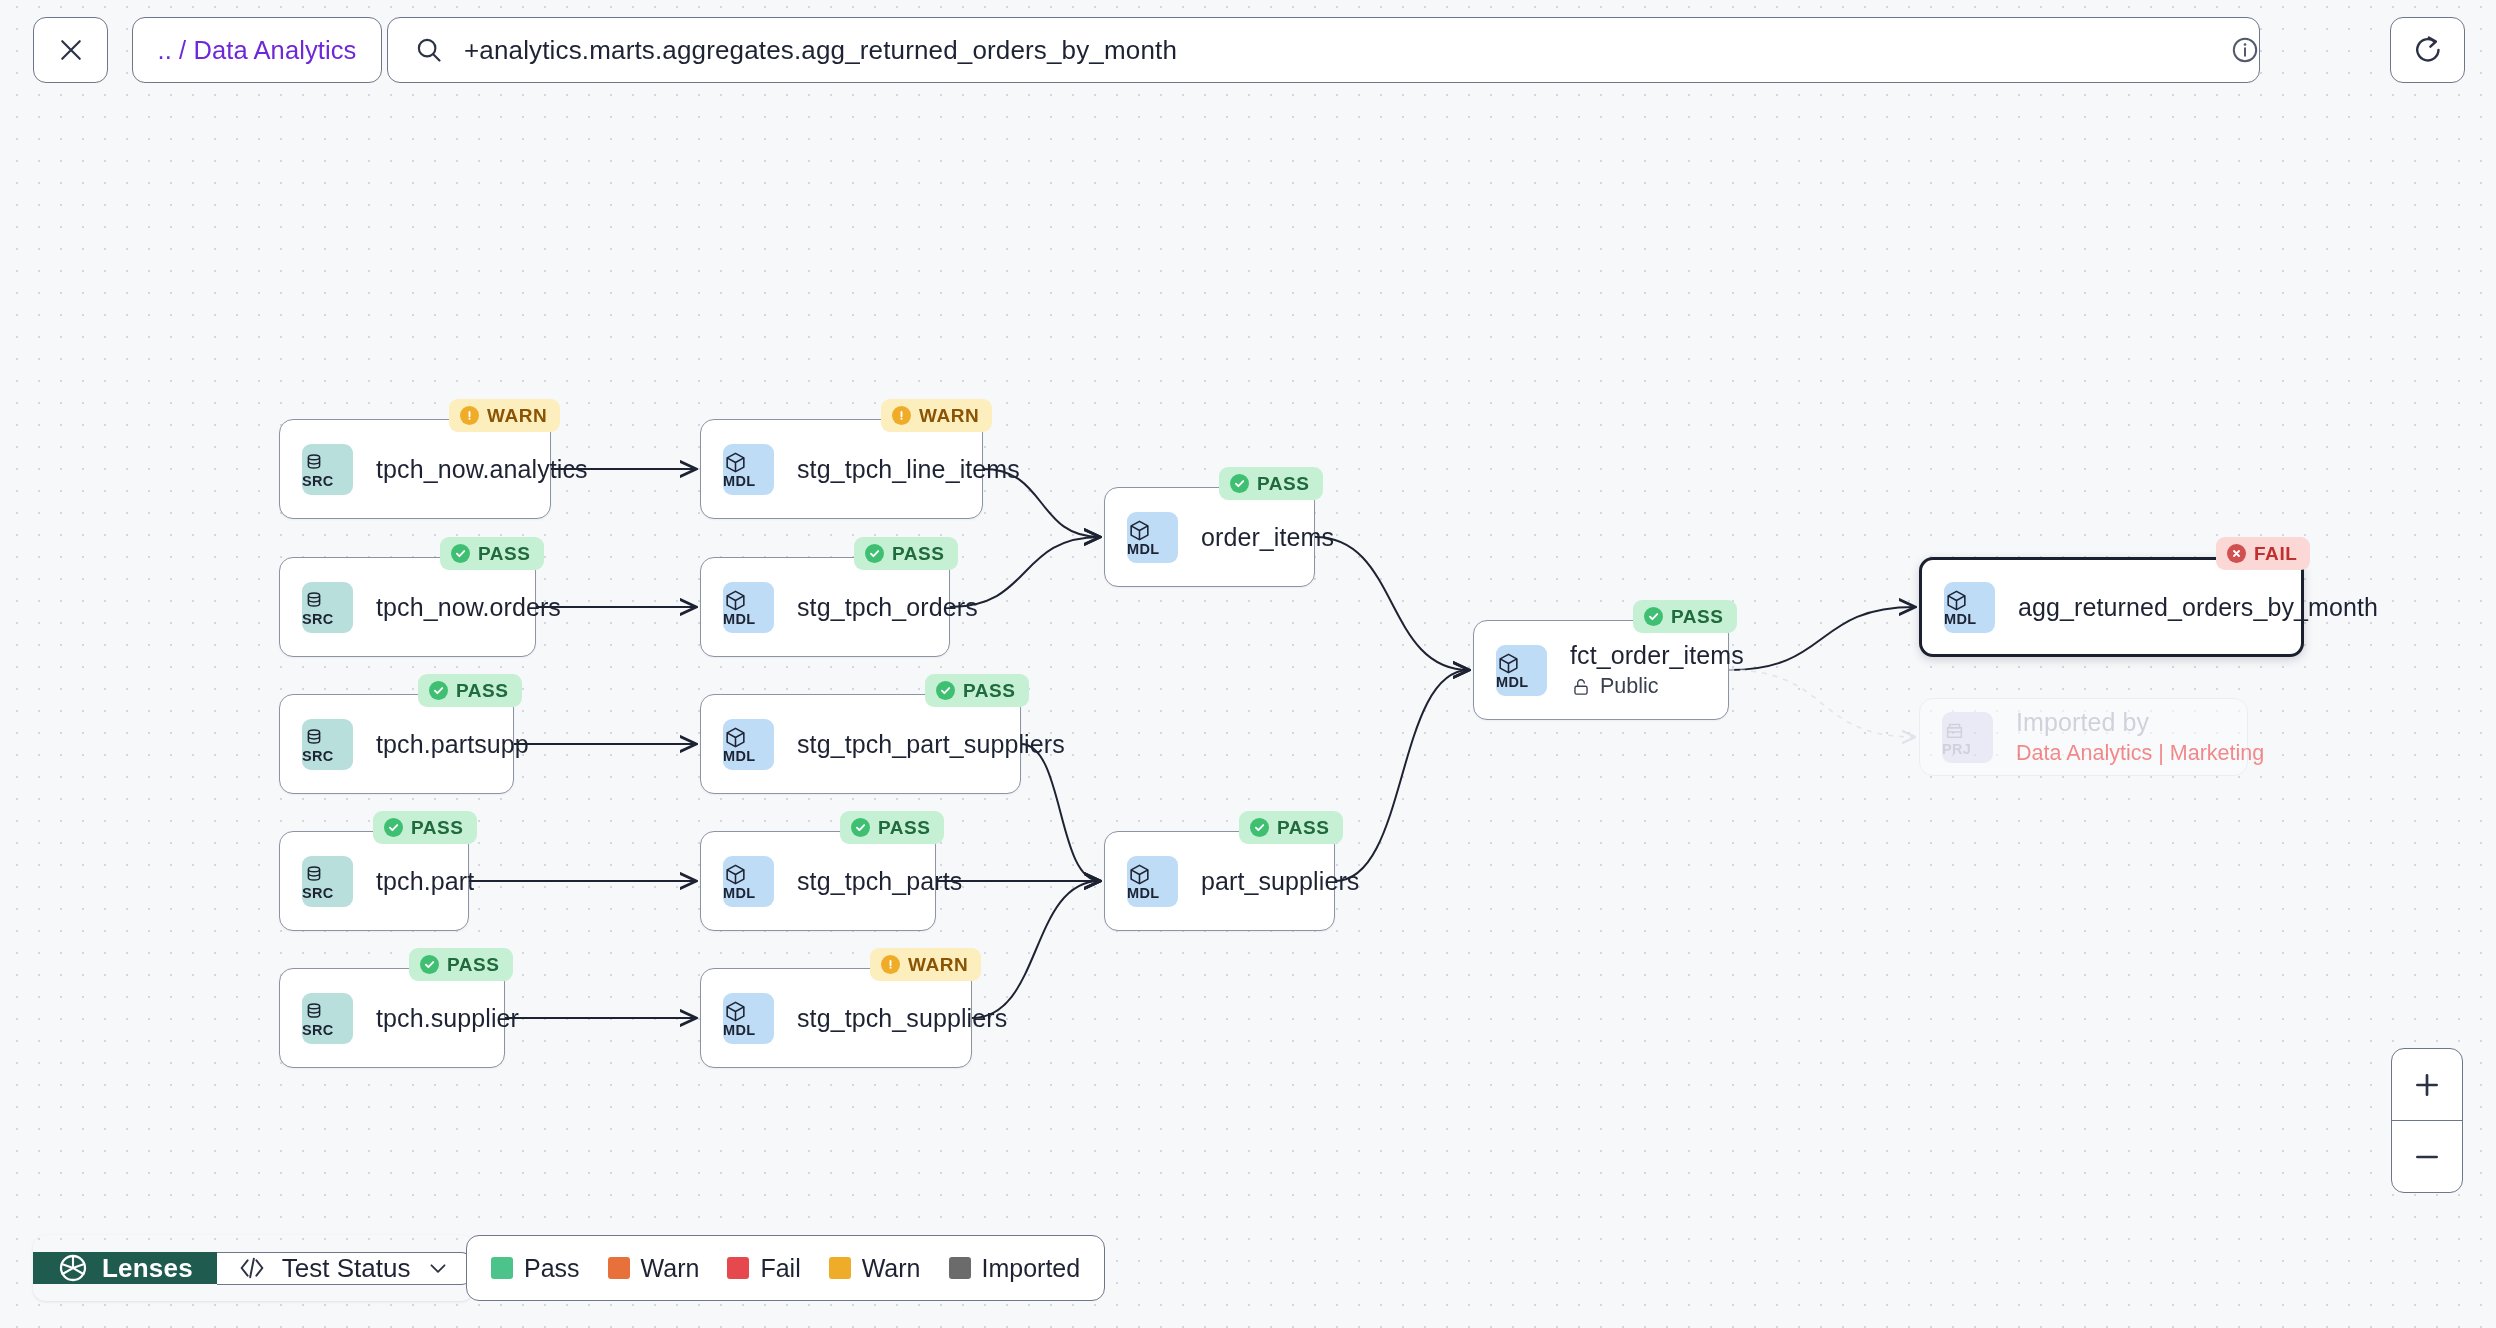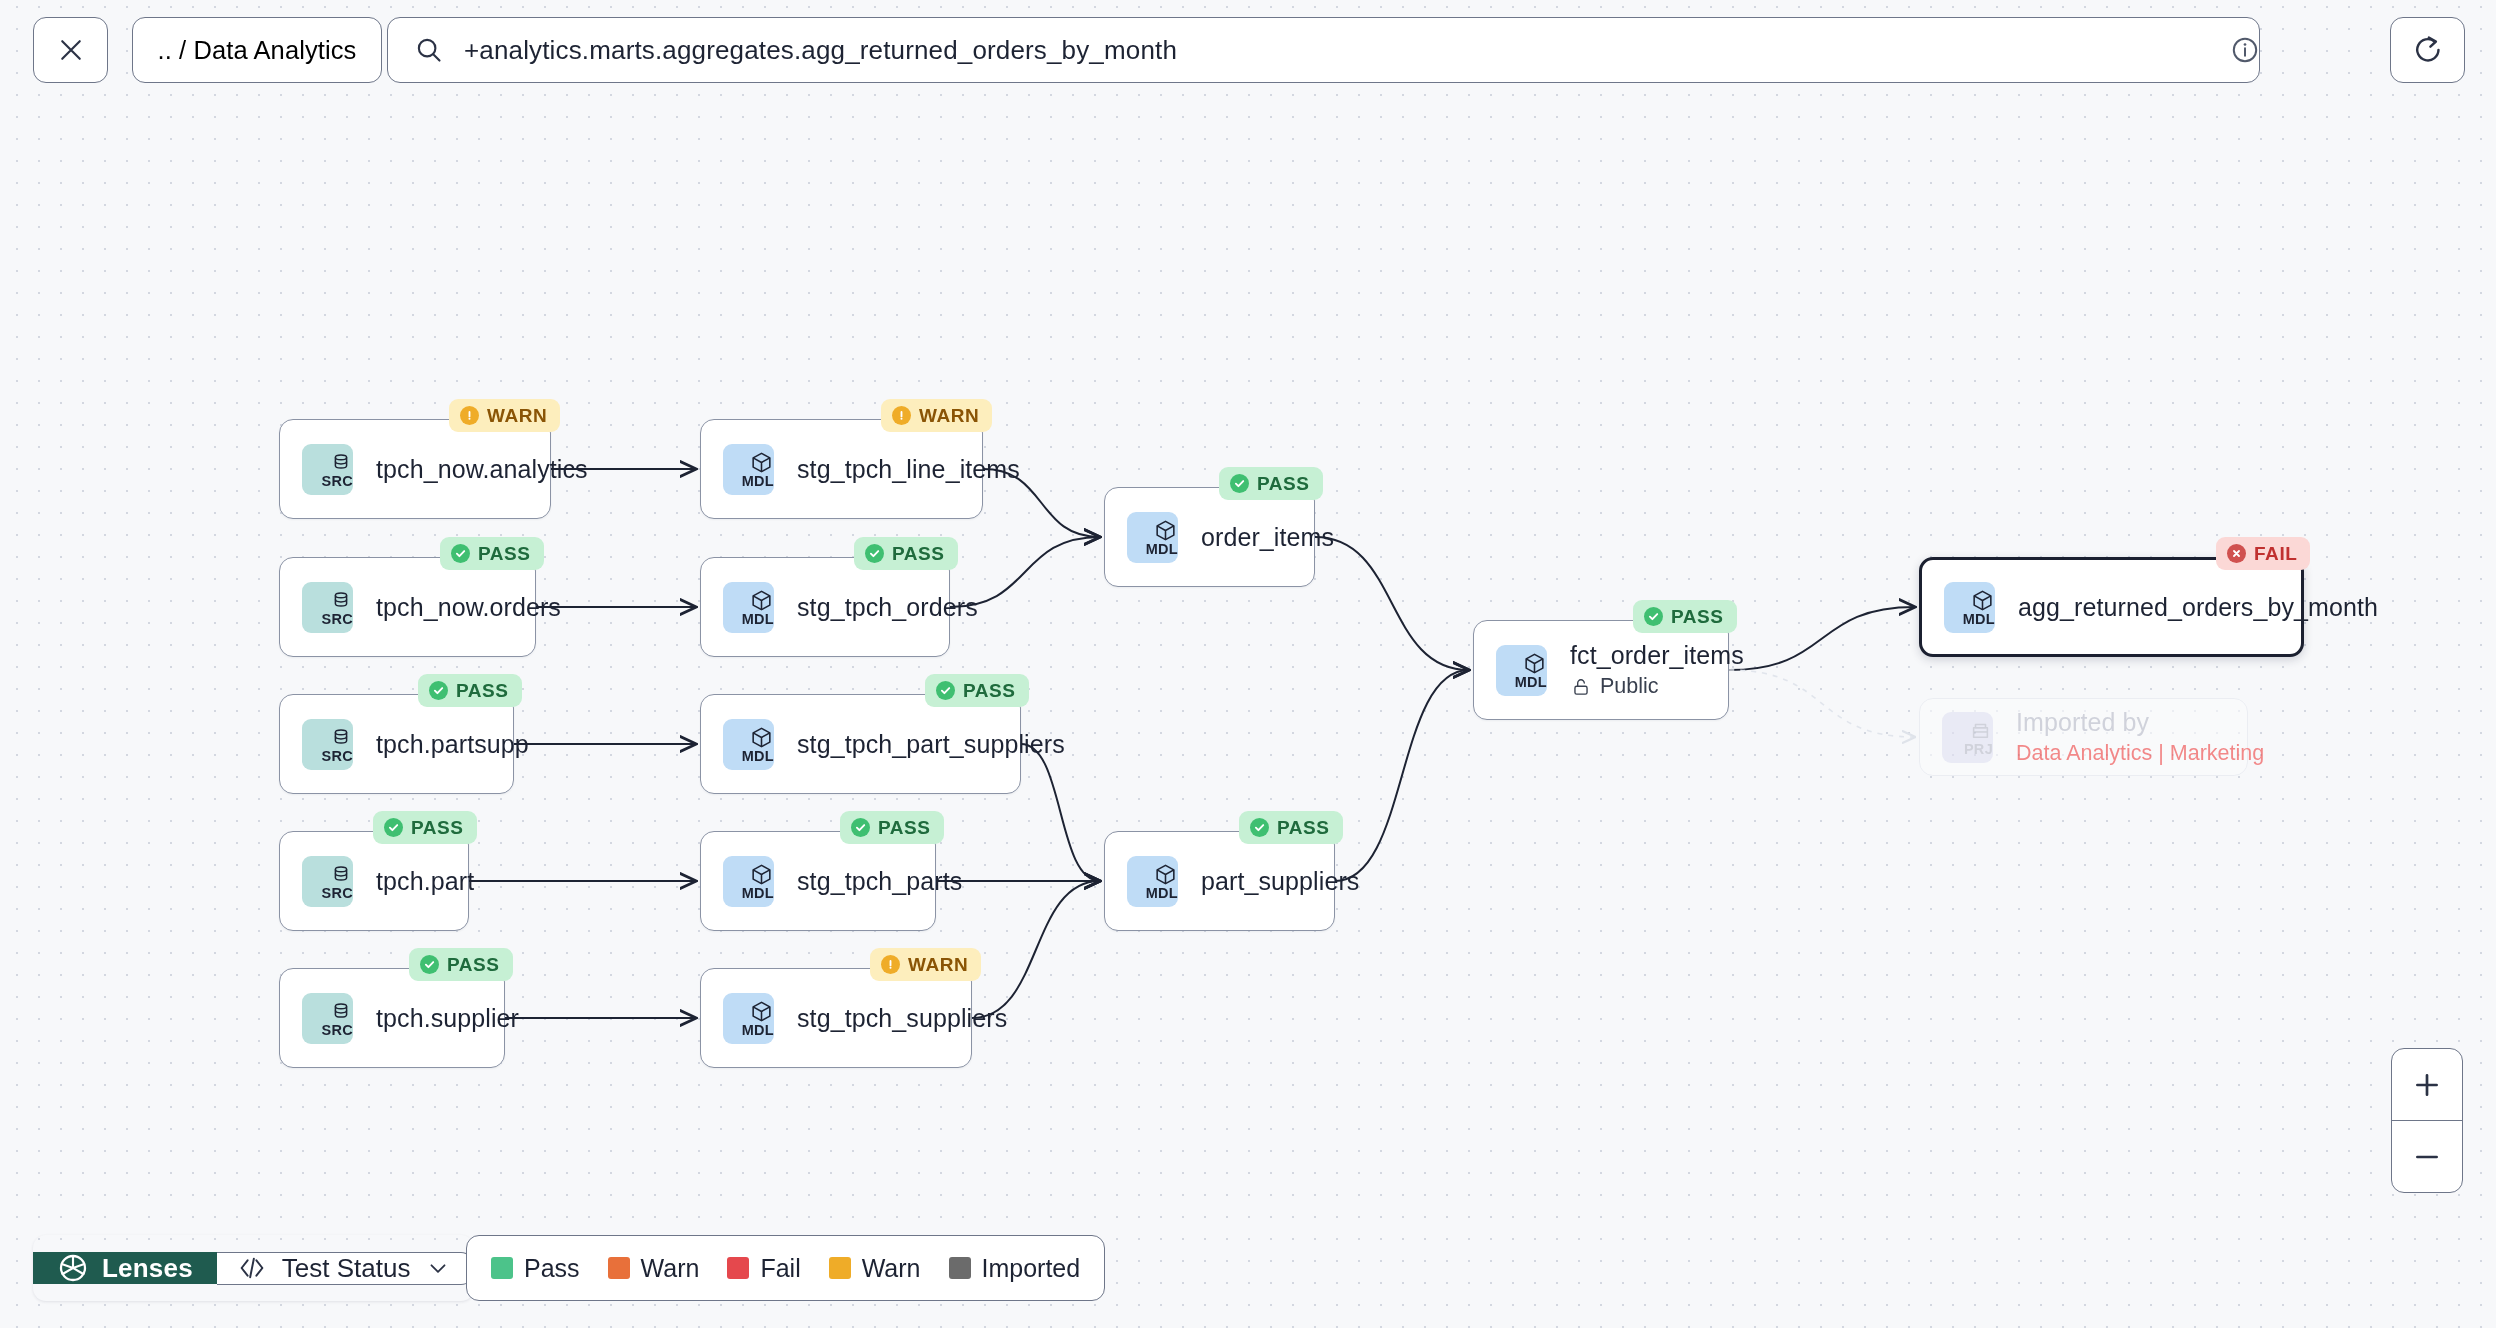--- a/index.html
+++ b/index.html
@@ -23,21 +23,21 @@
   .edges{position:absolute;left:0;top:0;width:2496px;height:1328px;pointer-events:none;}
 
   
   .topbar{position:absolute;left:0;top:0;width:2496px;height:100px;z-index:40;}
   .tb-btn{
     position:absolute;top:17px;height:66px;background:#fff;
     border:1.6px solid #6e7689;border-radius:13px;box-sizing:border-box;
     display:flex;align-items:center;justify-content:center;
   }
   #close-btn{left:33px;width:75px;}
-  #breadcrumb-btn{left:132px;width:250px;font-size:25.5px;color:#000000;letter-spacing:.1px;}
+  #breadcrumb-btn{left:132px;width:250px;font-size:25.5px;color:#6d28d9;letter-spacing:.1px;}
   #search-bar{
     position:absolute;left:387px;top:17px;width:1873px;height:66px;background:#fff;
     border:1.6px solid #6e7689;border-radius:13px;box-sizing:border-box;
     display:flex;align-items:center;padding:0 26px;
   }
   #search-input-text{
     flex:1;font-size:26px;color:#1d2333;margin-left:20px;letter-spacing:.15px;
     white-space:nowrap;overflow:hidden;
   }
   #info-btn{position:absolute;right:-2px;}
@@ -49,21 +49,21 @@
   .node{
     position:absolute;background:#fff;border:1.6px solid #8b93a5;border-radius:14px;
     box-sizing:border-box;display:flex;align-items:center;padding-left:22px;
     box-shadow:0 1px 2px rgba(25,33,61,.05);
   }
   .node.selected{border:3.4px solid #1b2030;box-shadow:0 3px 10px rgba(25,33,61,.18);}
   .node.ghost{border:1.6px solid #e4e7ee;background:#fbfcfd;box-shadow:none;opacity:.62;}
 
   .nicon{
     width:51px;height:51px;border-radius:9px;flex:none;
-    display:flex;flex-direction:column;align-items:flex-end;justify-content:center;gap:0px;
+    display:flex;flex-direction:column;align-items:flex-start;justify-content:center;gap:0px;
   }
   .nicon.src{background:#b9dfdd;}
   .nicon.mdl{background:#bfdcf6;}
   .nicon.prj{background:#e2e2f2;}
   .nicon-lbl{font-size:14.5px;font-weight:600;line-height:13px;letter-spacing:.3px;color:#1d2333;}
   .nicon.prj .nicon-lbl{color:#b9bcc9;}
 
   .nbody{margin-left:23px;display:flex;flex-direction:column;justify-content:center;gap:4px;}
   .ntitle{font-size:25px;color:#1d2333;letter-spacing:.1px;white-space:nowrap;}
   .node.ghost .ntitle{color:#b9bcc9;}

